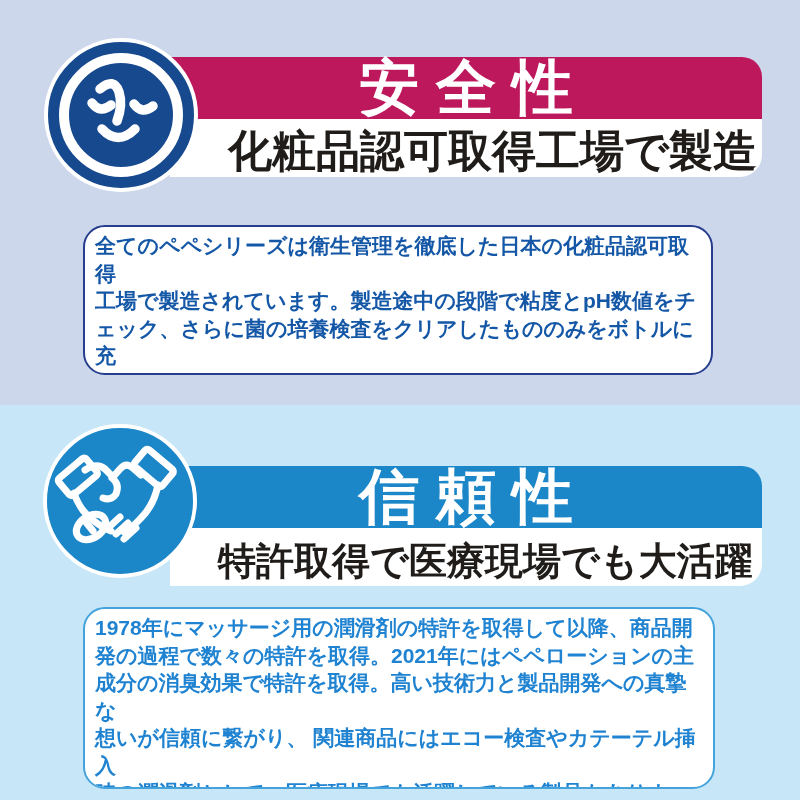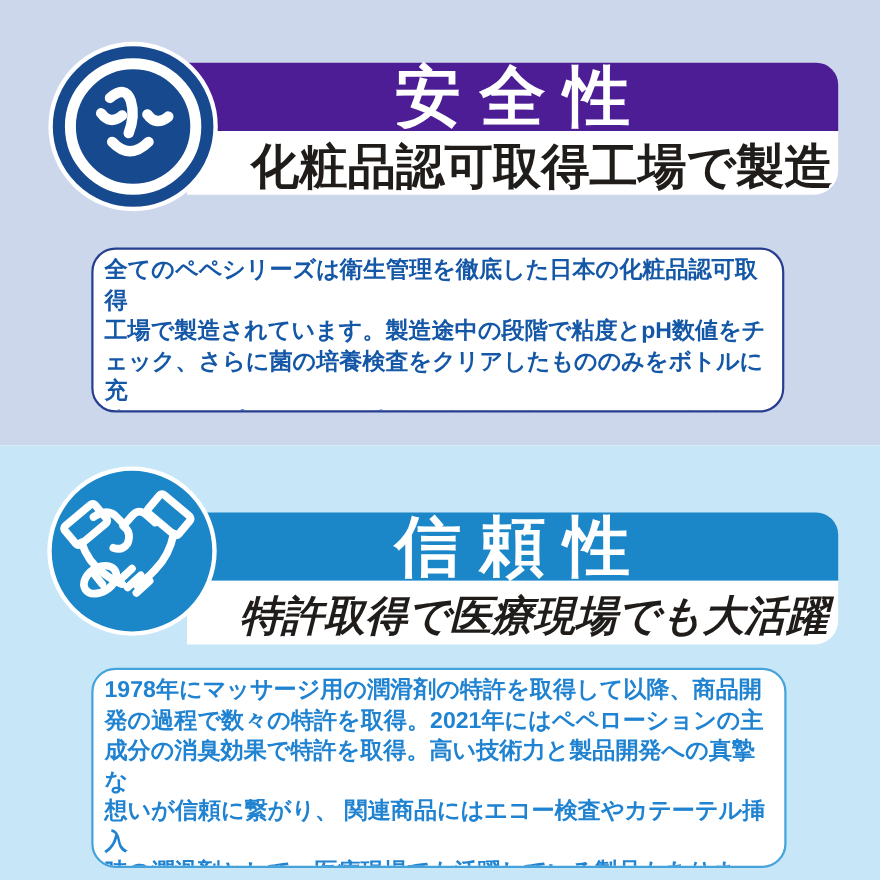--- a/index.html
+++ b/index.html
@@ -17,31 +17,31 @@
   #section-trust .banner-group{top:25px;margin-top:36px;}
   .banner-title{
     height:62px;line-height:62px;text-align:center;
     border-radius:0 20px 0 0;
     color:#ffffff;
     font-family:"Liberation Serif","DejaVu Serif",serif;
     font-weight:bold;font-size:60px;
     letter-spacing:0.28em;text-indent:0.28em;
     white-space:nowrap;
   }
-  #section-safety .banner-title{background:#4c1d95;}
+  #section-safety .banner-title{background:#be185d;}
   #section-trust .banner-title{background:#1b86c8;}
   .banner-sub{
     height:58px;line-height:66px;background:#ffffff;
     border-radius:0 0 22px 0;
     color:#1f1c1a;
     font-family:"Liberation Serif","DejaVu Serif",serif;
     font-weight:bold;white-space:nowrap;
   }
   #section-safety .banner-sub{font-size:44px;padding-left:58px;}
-  #section-trust .banner-sub{font-size:38px;padding-left:48px;font-style:italic;}
+  #section-trust .banner-sub{font-size:38px;padding-left:48px;}
 
   
   .icon-circle{
     position:absolute;width:146px;height:146px;border-radius:50%;
     border:4px solid #ffffff;z-index:2;
   }
   #section-safety .icon-circle{left:44px;top:38px;background:#17498f;}
   #section-trust .icon-circle{left:43px;top:19px;background:#1b86c8;}
   .icon-circle svg{display:block;width:146px;height:146px;}
 

